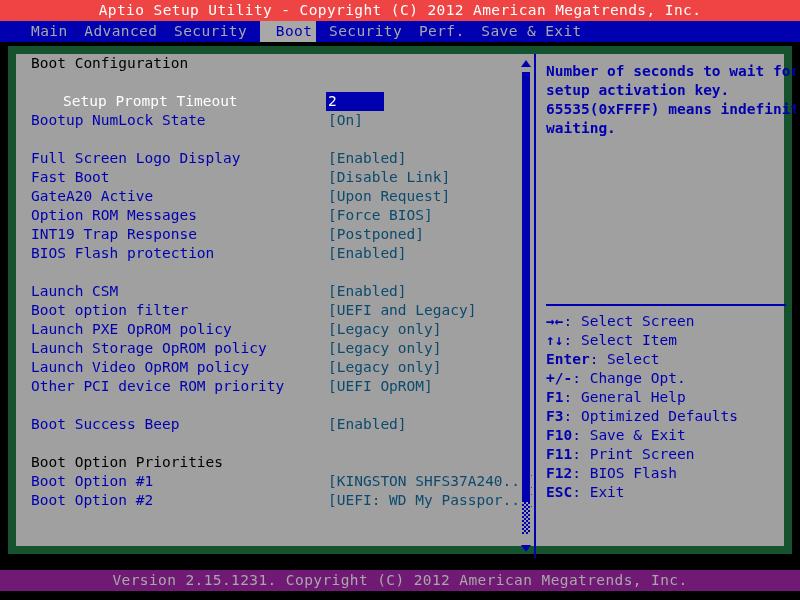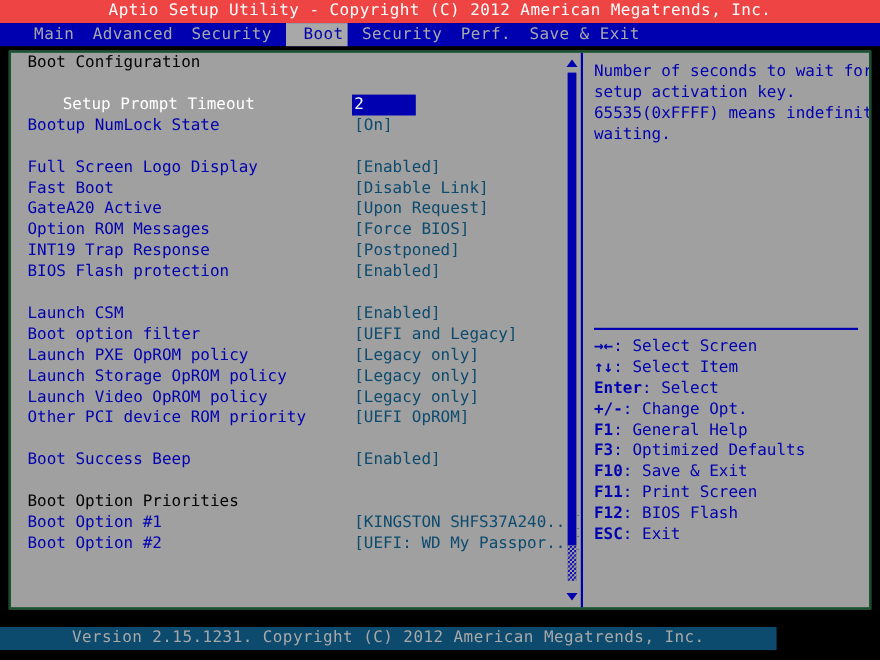--- a/index.html
+++ b/index.html
@@ -59,21 +59,21 @@
     color: #0000b0;
     padding-left: 16px;
   }
 
   
   .frame {
     position: absolute;
     left: 8px; top: 46px;
     width: 784px; height: 508px;
     background: #a0a0a0;
-    border: 2px solid #14532d;
+    border: 8px solid #14532d;
     box-sizing: border-box;
   }
   .vdivider {
     position: absolute;
     left: 518px; top: 0;
     width: 2px; height: 504px;
     background: #0000b0;
   }
 
   
@@ -171,20 +171,21 @@
     overflow: hidden;
   }
   .help-text {
     padding: 8px 6px 0 10px;
   }
   .help-line {
     font-size: 14.5px;
     line-height: 19px;
     color: #0000b0;
     white-space: pre;
+    font-weight: bold;
   }
   .hdivider {
     position: absolute;
     left: 10px; top: 250px;
     width: 240px; height: 2px;
     background: #0000b0;
   }
   .legend {
     position: absolute;
     left: 0; top: 258px;
@@ -199,22 +200,22 @@
     white-space: pre;
   }
   .legend-line .key {
     font-weight: bold;
   }
 
   
   .footer {
     position: absolute;
     left: 0; top: 570px;
-    width: 706px; height: 21px;
-    background: #0c4a6e;
+    width: 800px; height: 21px;
+    background: #701a75;
     color: #a8a8a8;
     font-size: 14.5px;
     line-height: 21px;
     text-align: center;
     white-space: pre;
     letter-spacing: 0.4px;
   }
 </style>
 </head>
 <body>

